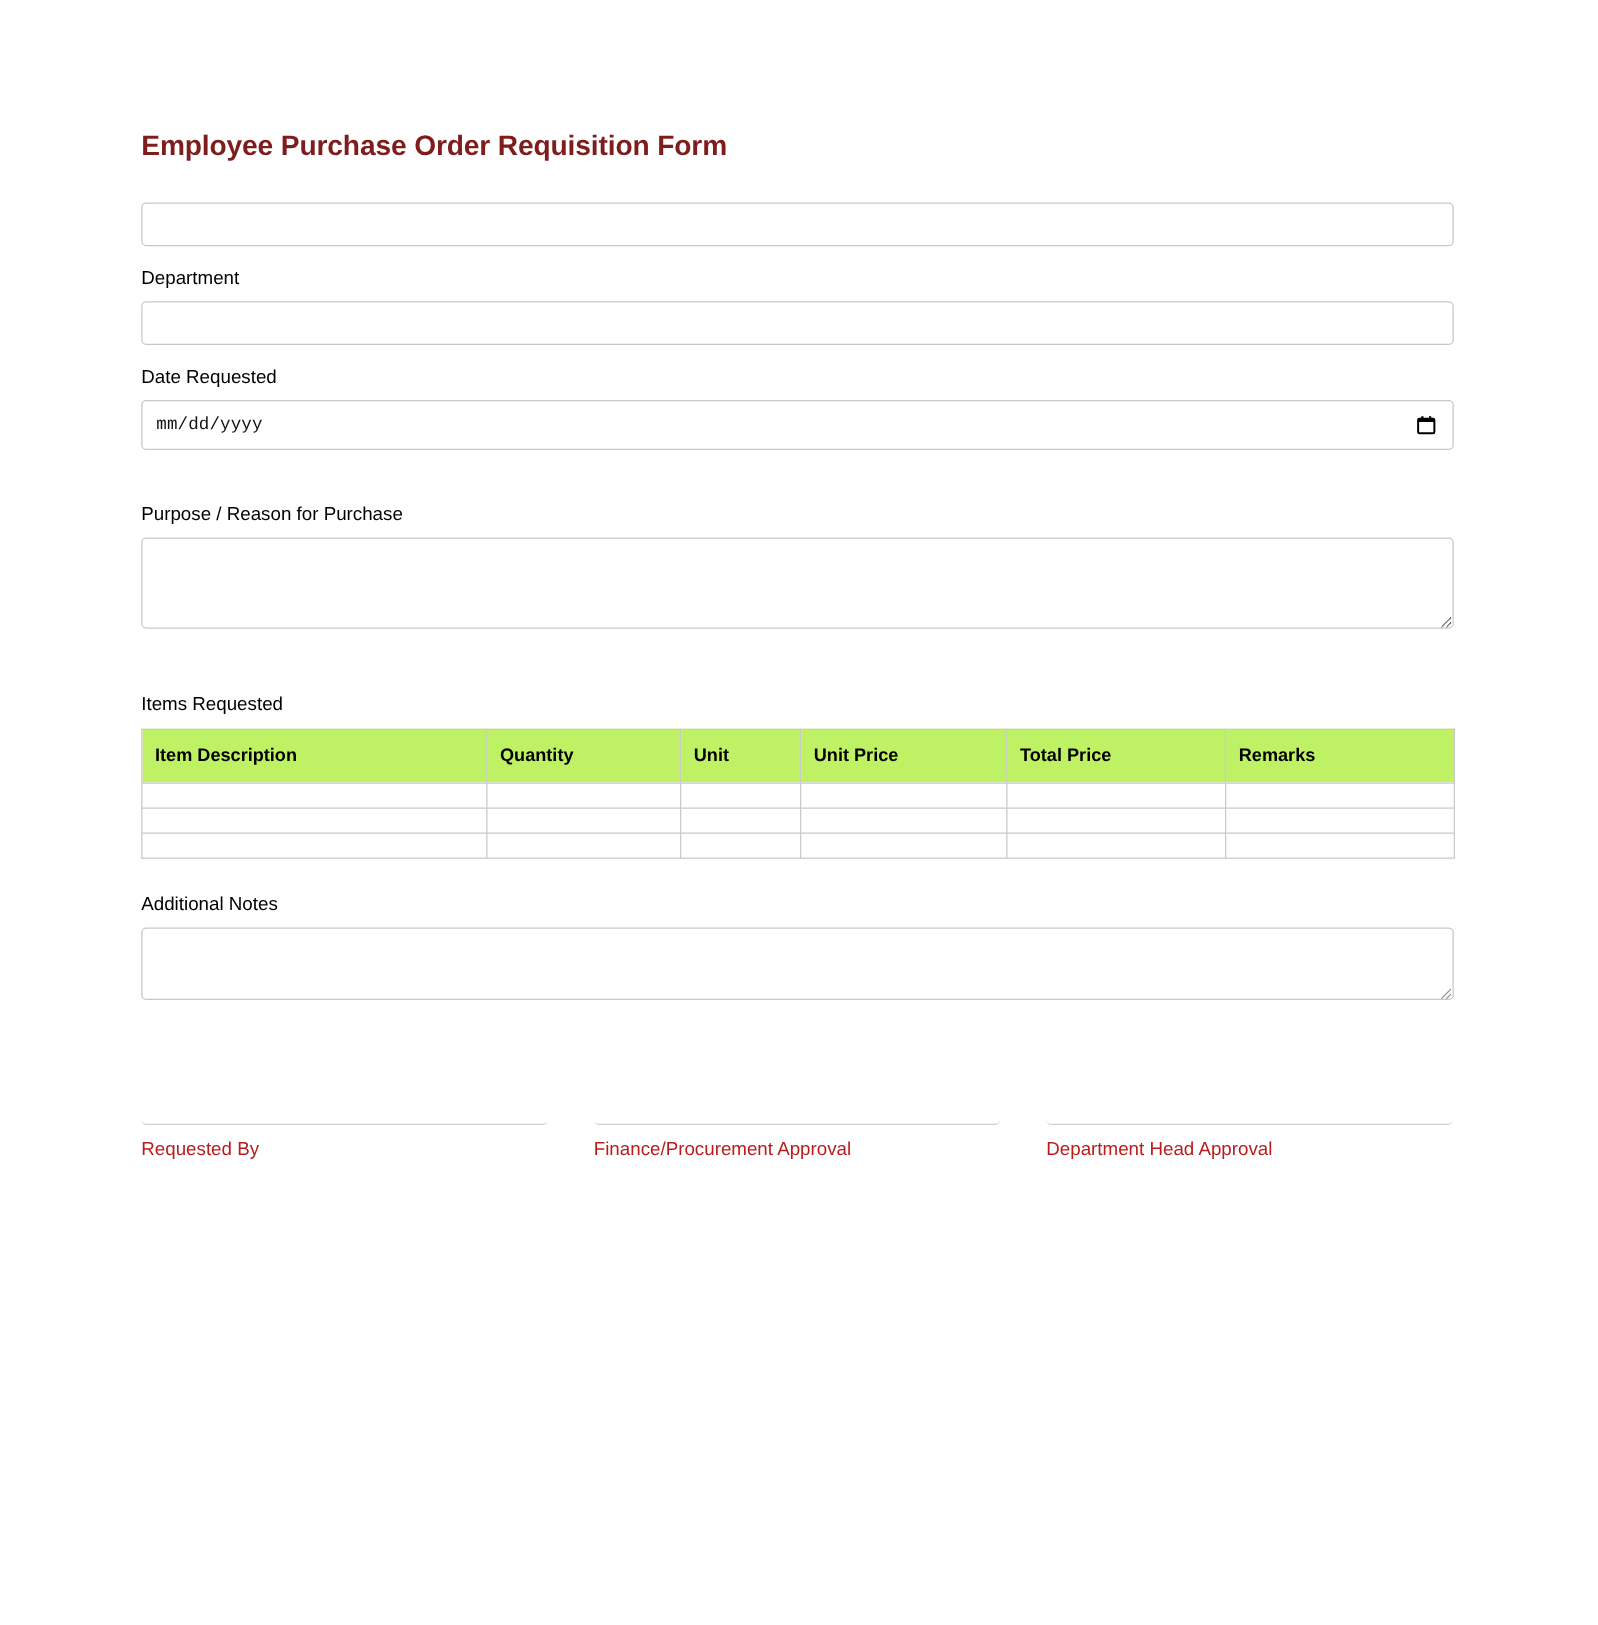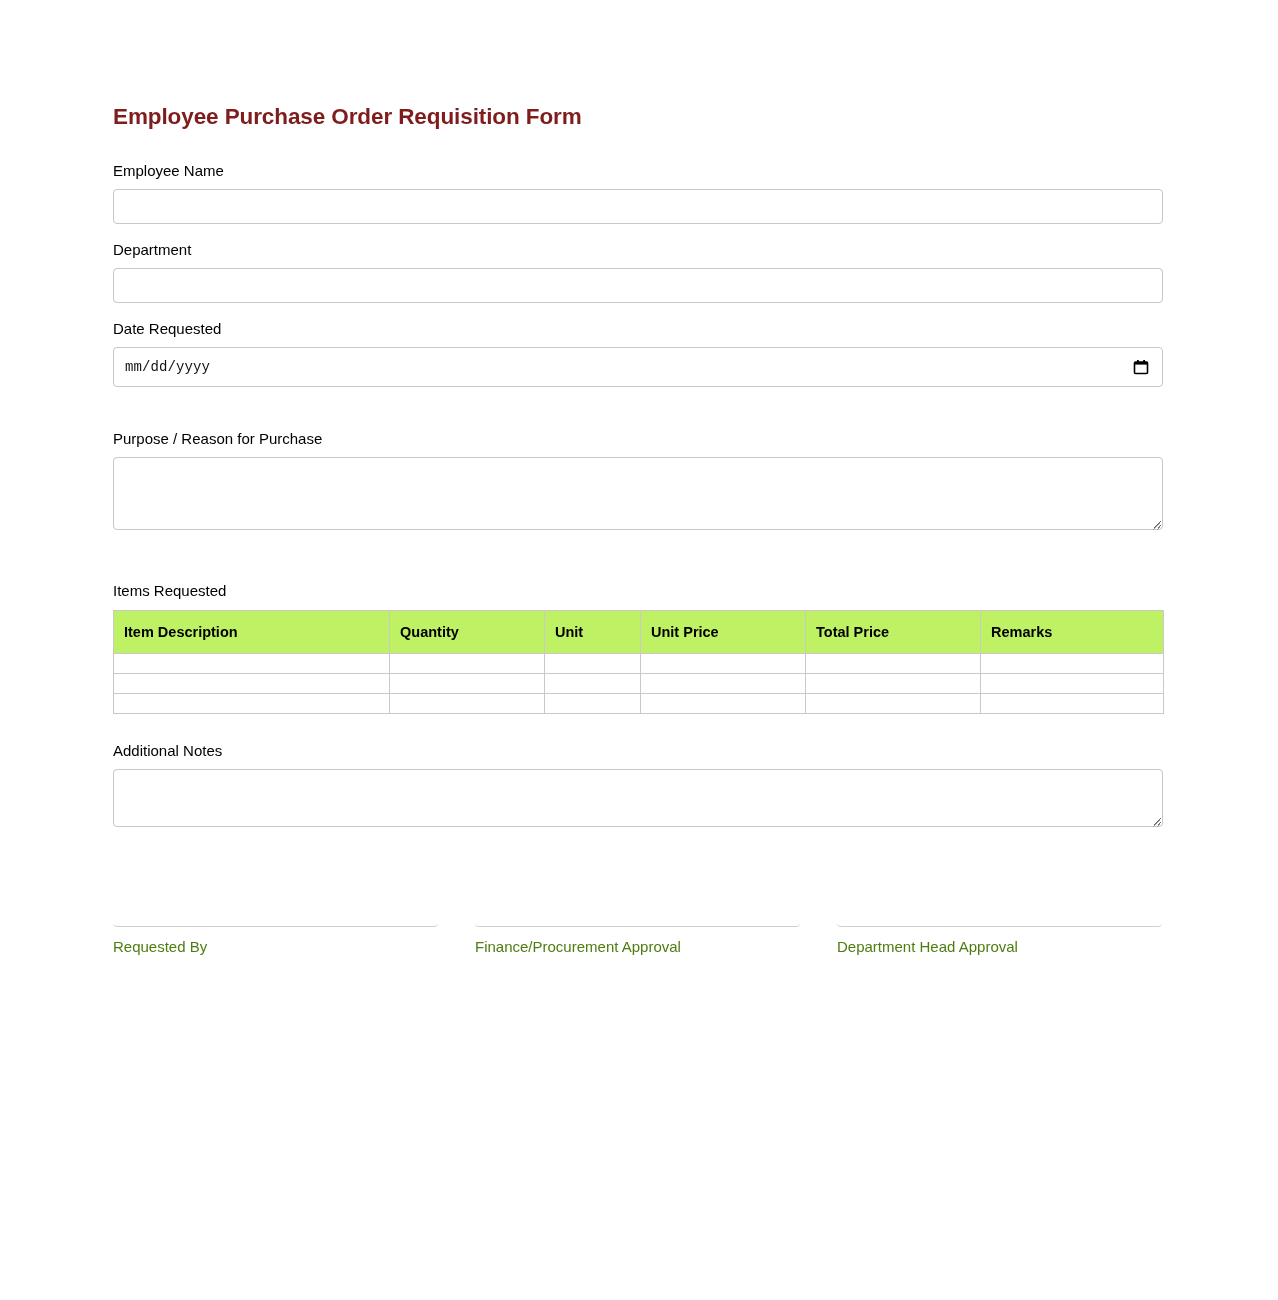--- a/index.html
+++ b/index.html
@@ -173,32 +173,31 @@
   .sig-col:last-child { margin-right: 0; }
   .sig-line {
     height: 22px;
     border-bottom: 1px solid #cfcfcf;
     border-radius: 0 0 4px 4px;
     margin-bottom: 11px;
   }
   .sig-caption {
     font-size: 15px;
     line-height: 18px;
-    color: #4d7c0f;
+    color: #b91c1c;
   }
 </style>
 </head>
 <body>
 
 <div class="page">
 
   <h1 class="form-title">Employee Purchase Order Requisition Form</h1>
 
   <div class="field-block">
-    <label class="field-label">Employee Name</label>
     <input class="text-input" type="text" value="" style="">
   </div>
 
   <div class="field-block">
     <label class="field-label">Department</label>
     <input class="text-input" type="text" value="" style="">
   </div>
 
   <div class="field-block date-block">
     <label class="field-label">Date Requested</label>

